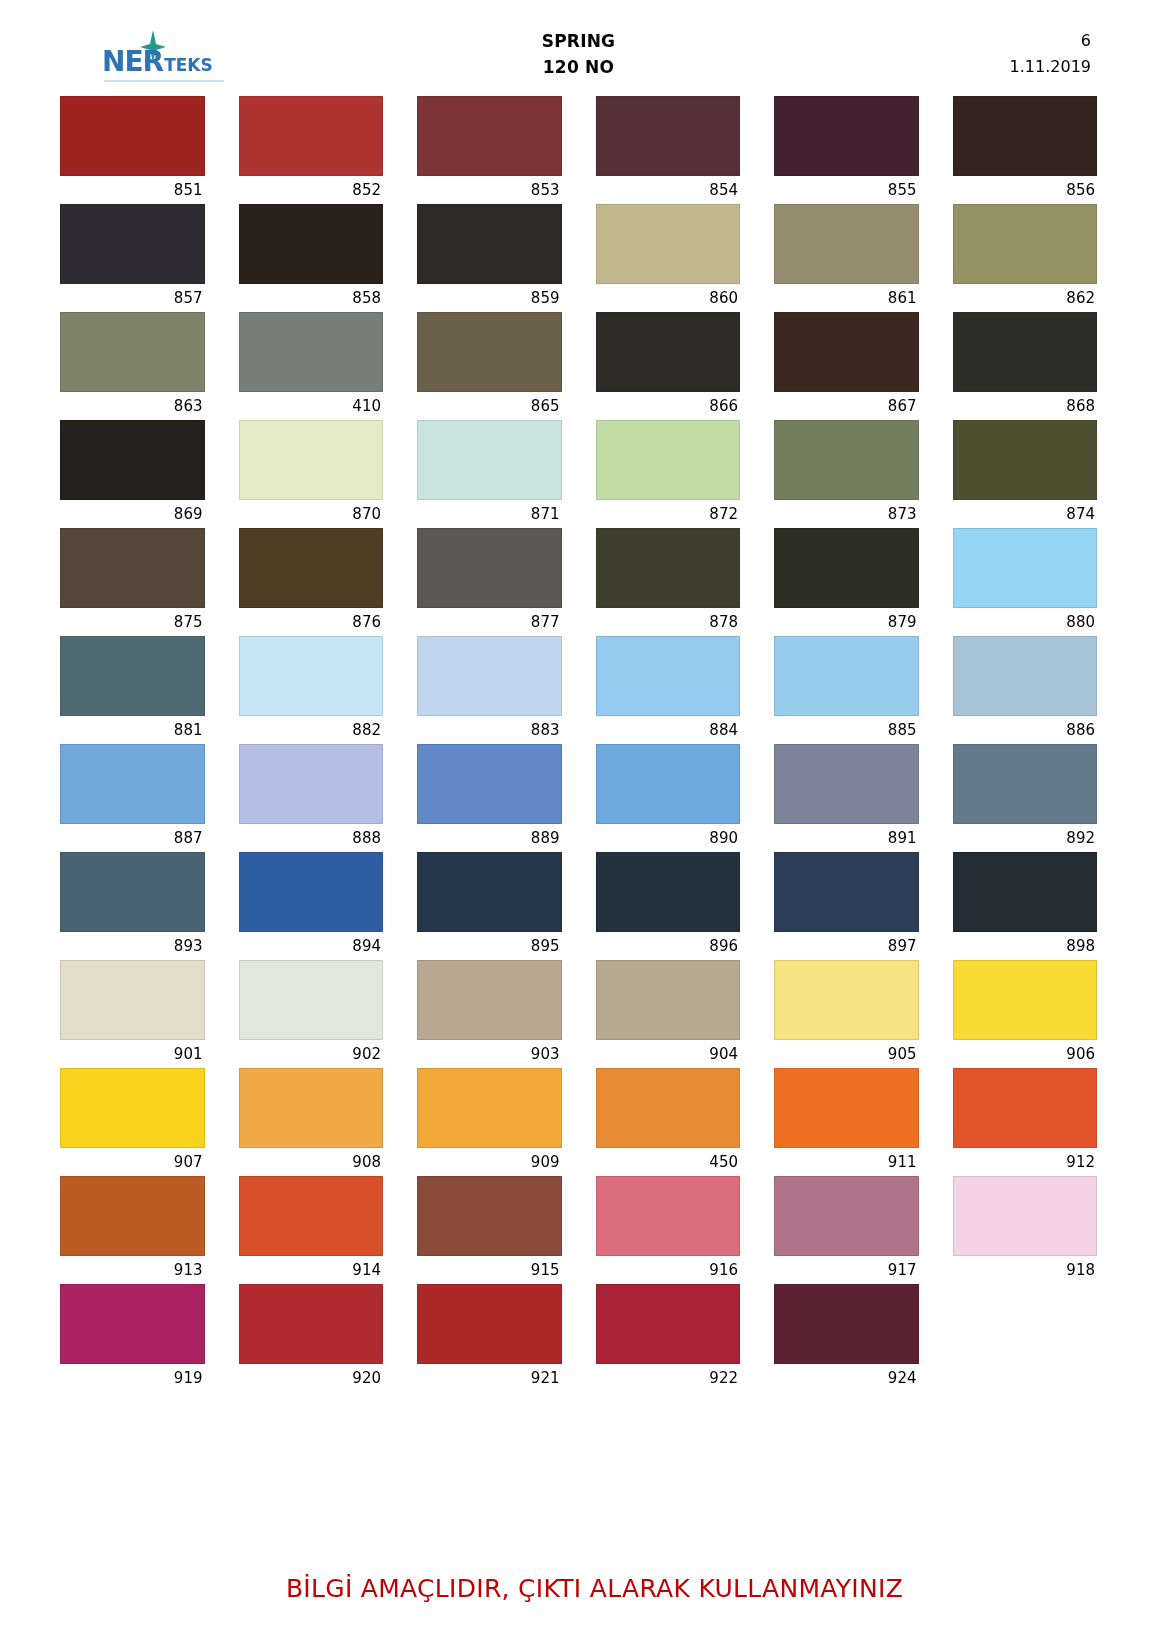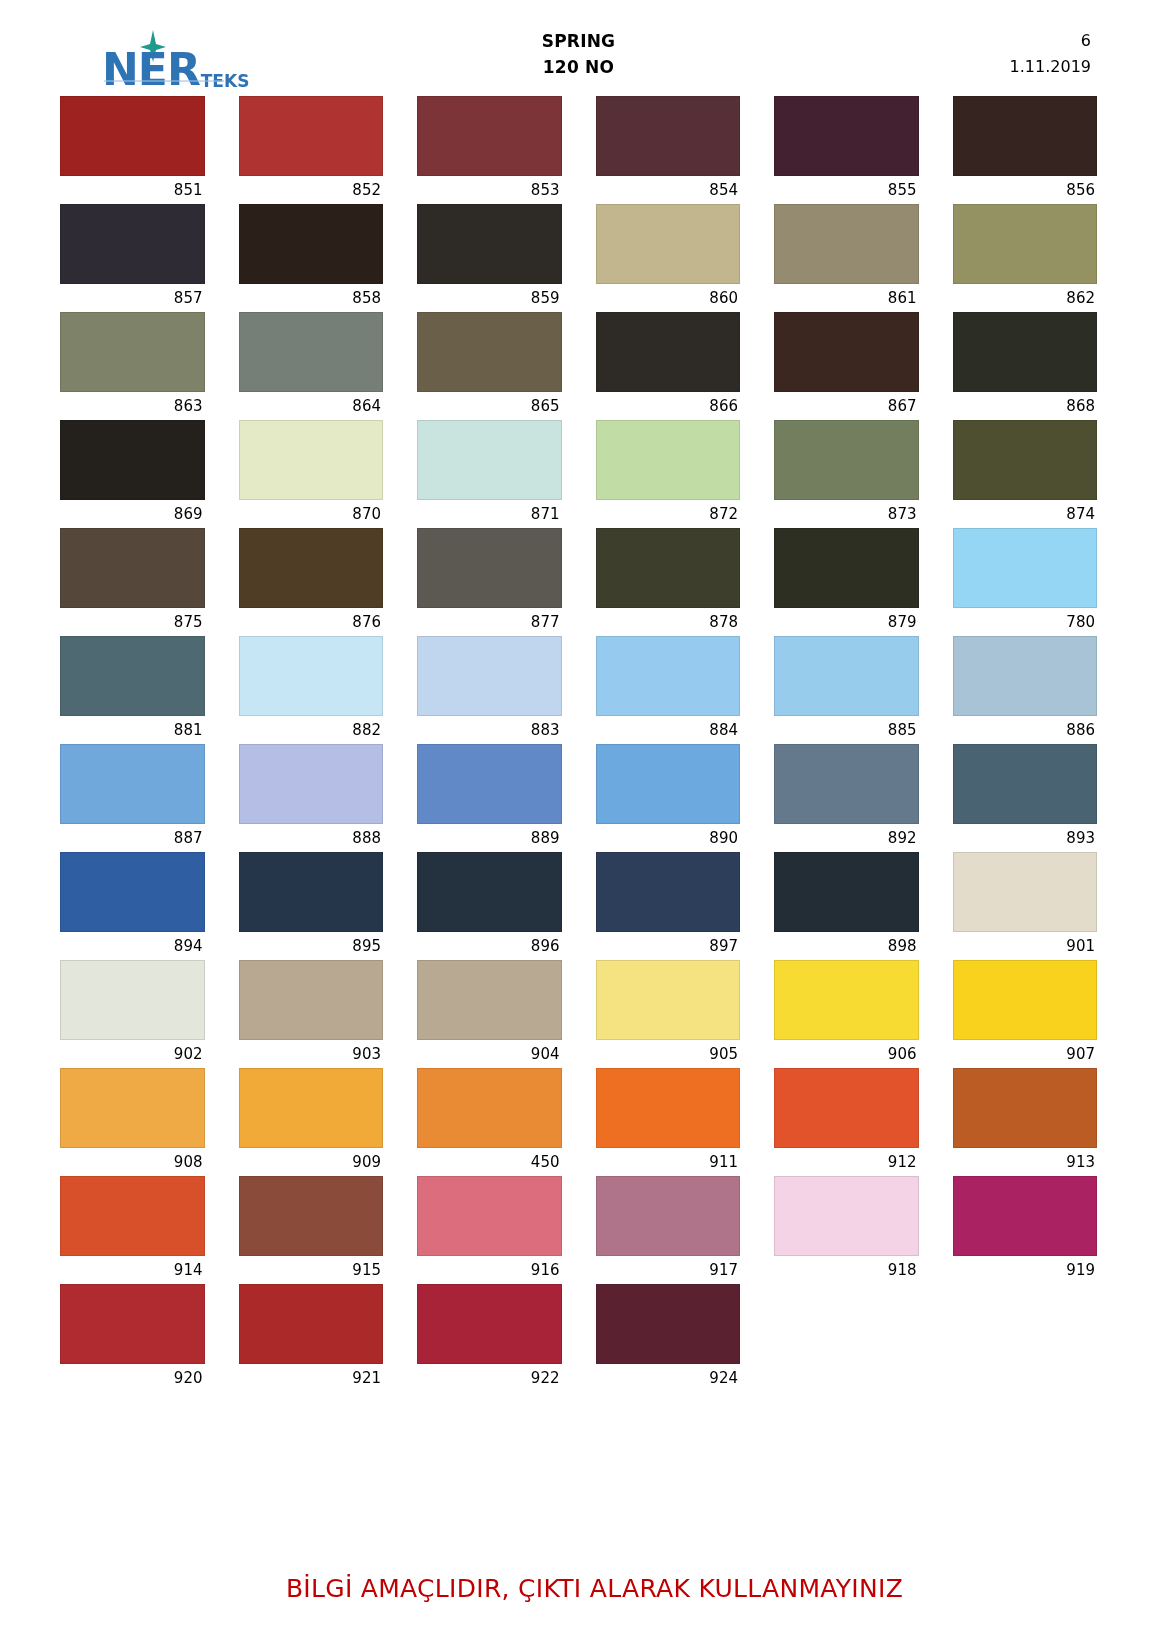--- a/index.html
+++ b/index.html
@@ -50,21 +50,21 @@
   .logo-text {
     position: absolute;
     left: 0;
     top: 18px;
     display: flex;
     align-items: flex-end;
   }
   .logo-ner {
     font-family: "DejaVu Sans", sans-serif;
     font-weight: bold;
-    font-size: 44px;
+    font-size: 28px;
     letter-spacing: -1px;
     color: #2E74B5;
     line-height: 1;
   }
   .logo-teks {
     font-family: "DejaVu Sans", sans-serif;
     font-weight: bold;
     font-size: 17px;
     letter-spacing: 0px;
     color: #2E74B5;
@@ -234,21 +234,21 @@
       <div class="cell">
         <div class="swatch" style="background-color: rgb(148, 146, 99);"></div>
         <div class="swatch-label">862</div>
       </div>
       <div class="cell">
         <div class="swatch" style="background-color: rgb(125, 130, 104);"></div>
         <div class="swatch-label">863</div>
       </div>
       <div class="cell">
         <div class="swatch" style="background-color: rgb(118, 126, 120);"></div>
-        <div class="swatch-label">864</div>
+        <div class="swatch-label">410</div>
       </div>
       <div class="cell">
         <div class="swatch" style="background-color: rgb(106, 95, 73);"></div>
         <div class="swatch-label">865</div>
       </div>
       <div class="cell">
         <div class="swatch" style="background-color: rgb(46, 43, 38);"></div>
         <div class="swatch-label">866</div>
       </div>
       <div class="cell">
@@ -298,21 +298,21 @@
       <div class="cell">
         <div class="swatch" style="background-color: rgb(62, 62, 44);"></div>
         <div class="swatch-label">878</div>
       </div>
       <div class="cell">
         <div class="swatch" style="background-color: rgb(44, 47, 34);"></div>
         <div class="swatch-label">879</div>
       </div>
       <div class="cell">
         <div class="swatch" style="background-color: rgb(149, 214, 244);"></div>
-        <div class="swatch-label">780</div>
+        <div class="swatch-label">880</div>
       </div>
       <div class="cell">
         <div class="swatch" style="background-color: rgb(78, 105, 114);"></div>
         <div class="swatch-label">881</div>
       </div>
       <div class="cell">
         <div class="swatch" style="background-color: rgb(198, 229, 245);"></div>
         <div class="swatch-label">882</div>
       </div>
       <div class="cell">
@@ -339,20 +339,24 @@
         <div class="swatch" style="background-color: rgb(181, 190, 229);"></div>
         <div class="swatch-label">888</div>
       </div>
       <div class="cell">
         <div class="swatch" style="background-color: rgb(97, 137, 200);"></div>
         <div class="swatch-label">889</div>
       </div>
       <div class="cell">
         <div class="swatch" style="background-color: rgb(108, 169, 222);"></div>
         <div class="swatch-label">890</div>
+      </div>
+      <div class="cell">
+        <div class="swatch" style="background-color: rgb(123, 132, 153);"></div>
+        <div class="swatch-label">891</div>
       </div>
       <div class="cell">
         <div class="swatch" style="background-color: rgb(101, 121, 141);"></div>
         <div class="swatch-label">892</div>
       </div>
       <div class="cell">
         <div class="swatch" style="background-color: rgb(74, 99, 114);"></div>
         <div class="swatch-label">893</div>
       </div>
       <div class="cell">

